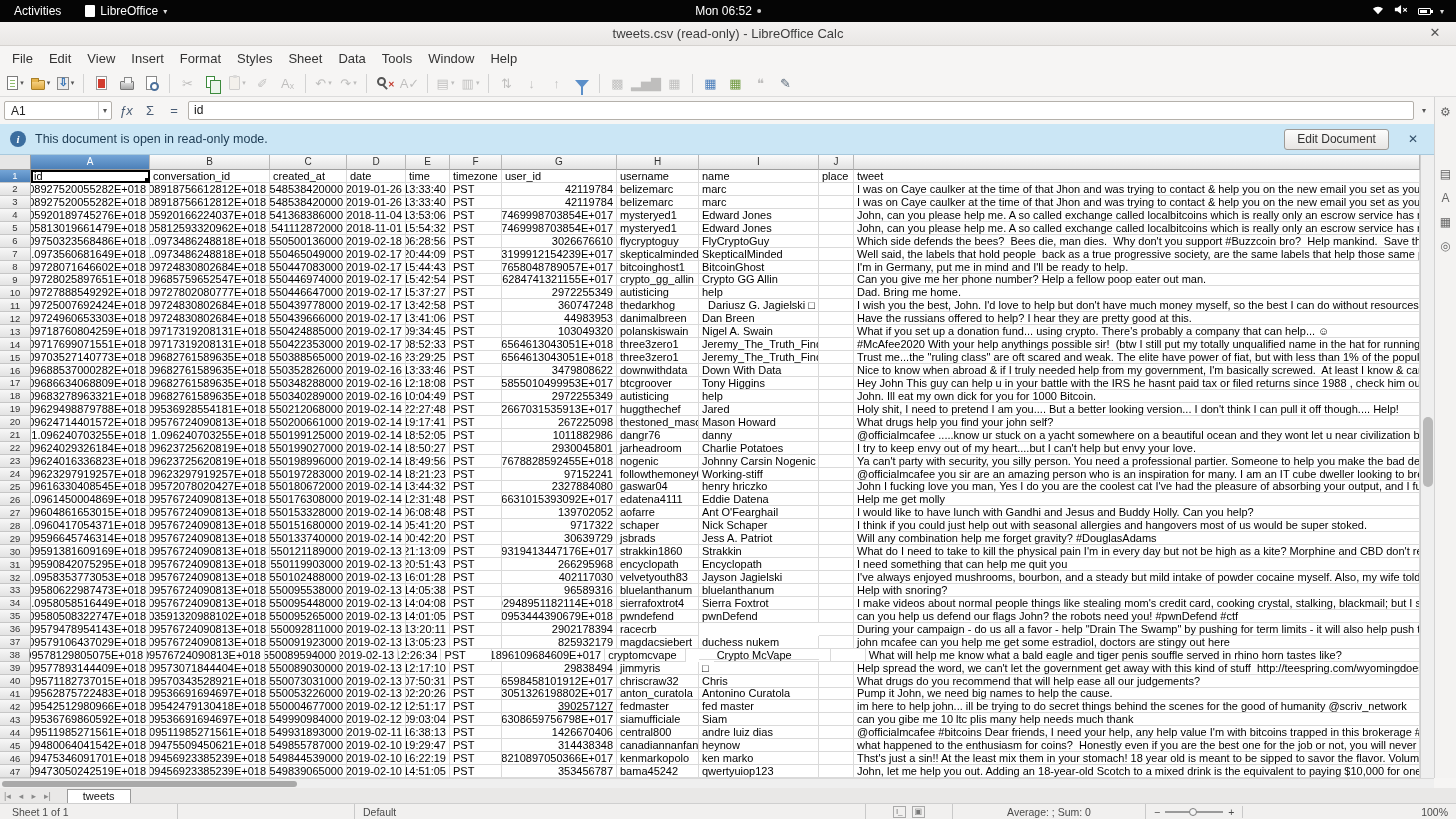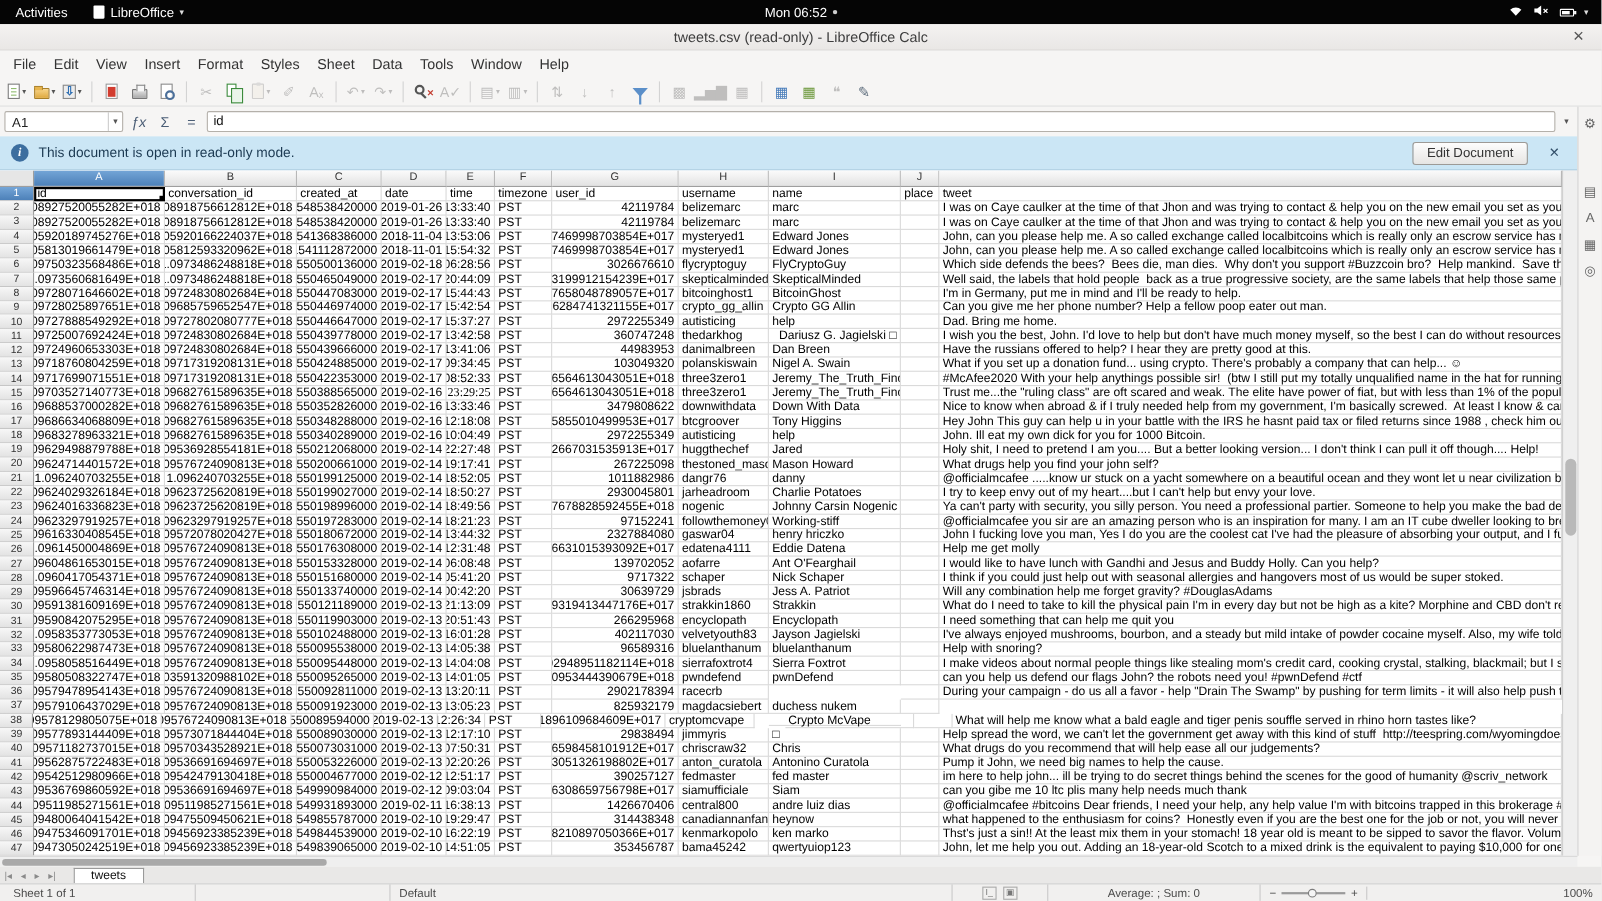--- a/index.html
+++ b/index.html
@@ -515,21 +515,21 @@
           <div class="cell l" style="width: 120px;">Jeremy_The_Truth_Finder</div>
           <div class="cell l" style="width: 35px;"></div>
           <div class="cell l" style="width: 566px;">#McAfee2020 With your help anythings possible sir!  (btw I still put my totally unqualified name in the hat for running mates) Im</div>
         </div>
         <div class="grow">
           <div class="rowhead">15</div>
           <div class="cell r" style="width: 119px;">1.09703527140773E+018</div>
           <div class="cell r" style="width: 120px;">1.09682761589635E+018</div>
           <div class="cell r" style="width: 77px;">1550388565000</div>
           <div class="cell r" style="width: 59px;">2019-02-16</div>
-          <div class="cell r" style="width: 44px; font-family: Liberation Serif, serif;">23:29:25</div>
+          <div class="cell r" style="width: 44px;">23:29:25</div>
           <div class="cell l" style="width: 52px;">PST</div>
           <div class="cell r" style="width: 115px;">1.06564613043051E+018</div>
           <div class="cell l" style="width: 82px;">three3zero1</div>
           <div class="cell l" style="width: 120px;">Jeremy_The_Truth_Finder</div>
           <div class="cell l" style="width: 35px;"></div>
           <div class="cell l" style="width: 566px;">Trust me...the "ruling class" are oft scared and weak. The elite have power of fiat, but with less than 1% of the population their</div>
         </div>
         <div class="grow">
           <div class="rowhead">16</div>
           <div class="cell r" style="width: 119px;">1.09688537000282E+018</div>
@@ -829,20 +829,21 @@
           <div class="cell r" style="width: 119px;">1.09579106437029E+018</div>
           <div class="cell r" style="width: 120px;">1.09576724090813E+018</div>
           <div class="cell r" style="width: 77px;">1550091923000</div>
           <div class="cell r" style="width: 59px;">2019-02-13</div>
           <div class="cell r" style="width: 44px;">13:05:23</div>
           <div class="cell l" style="width: 52px;">PST</div>
           <div class="cell r" style="width: 115px;">825932179</div>
           <div class="cell l" style="width: 82px;">magdacsiebert</div>
           <div class="cell l" style="width: 120px;">duchess nukem</div>
           <div class="cell l" style="width: 35px;"></div>
+          <div class="cell l" style="width: 566px;">john mcafee can you help me get some estradiol, doctors are stingy out here</div>
         </div>
         <div class="grow">
           <div class="rowhead">38</div>
           <div class="cell r" style="width: 119px;">1.09578129805075E+018</div>
           <div class="cell r" style="width: 120px;">1.09576724090813E+018</div>
           <div class="cell r" style="width: 77px;">1550089594000</div>
           <div class="cell r" style="width: 59px;">2019-02-13</div>
           <div class="cell r" style="width: 44px;">12:26:34</div>
           <div class="cell l" style="width: 52px;">PST</div>
           <div class="cell r" style="width: 115px;">9.61896109684609E+017</div>
@@ -894,21 +895,21 @@
           <div class="cell l" style="width: 566px;">Pump it John, we need big names to help the cause.</div>
         </div>
         <div class="grow">
           <div class="rowhead">42</div>
           <div class="cell r" style="width: 119px;">1.09542512980966E+018</div>
           <div class="cell r" style="width: 120px;">1.09542479130418E+018</div>
           <div class="cell r" style="width: 77px;">1550004677000</div>
           <div class="cell r" style="width: 59px;">2019-02-12</div>
           <div class="cell r" style="width: 44px;">12:51:17</div>
           <div class="cell l" style="width: 52px;">PST</div>
-          <div class="cell r" style="width: 115px;">390257127</div>
+          <div class="cell r" style="width: 115px; text-decoration: underline;">390257127</div>
           <div class="cell l" style="width: 82px;">fedmaster</div>
           <div class="cell l" style="width: 120px;">fed master</div>
           <div class="cell l" style="width: 35px;"></div>
           <div class="cell l" style="width: 566px;">im here to help john... ill be trying to do secret things behind the scenes for the good of humanity @scriv_network</div>
         </div>
         <div class="grow">
           <div class="rowhead">43</div>
           <div class="cell r" style="width: 119px;">1.09536769860592E+018</div>
           <div class="cell r" style="width: 120px;">1.09536691694697E+018</div>
           <div class="cell r" style="width: 77px;">1549990984000</div>

